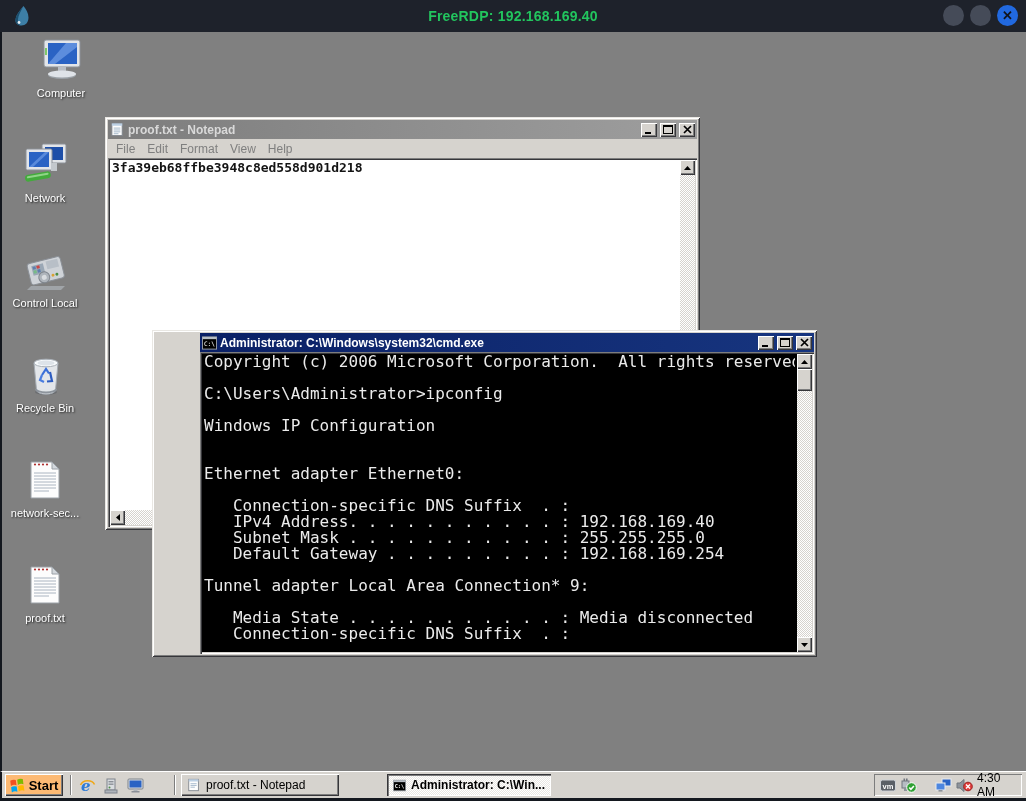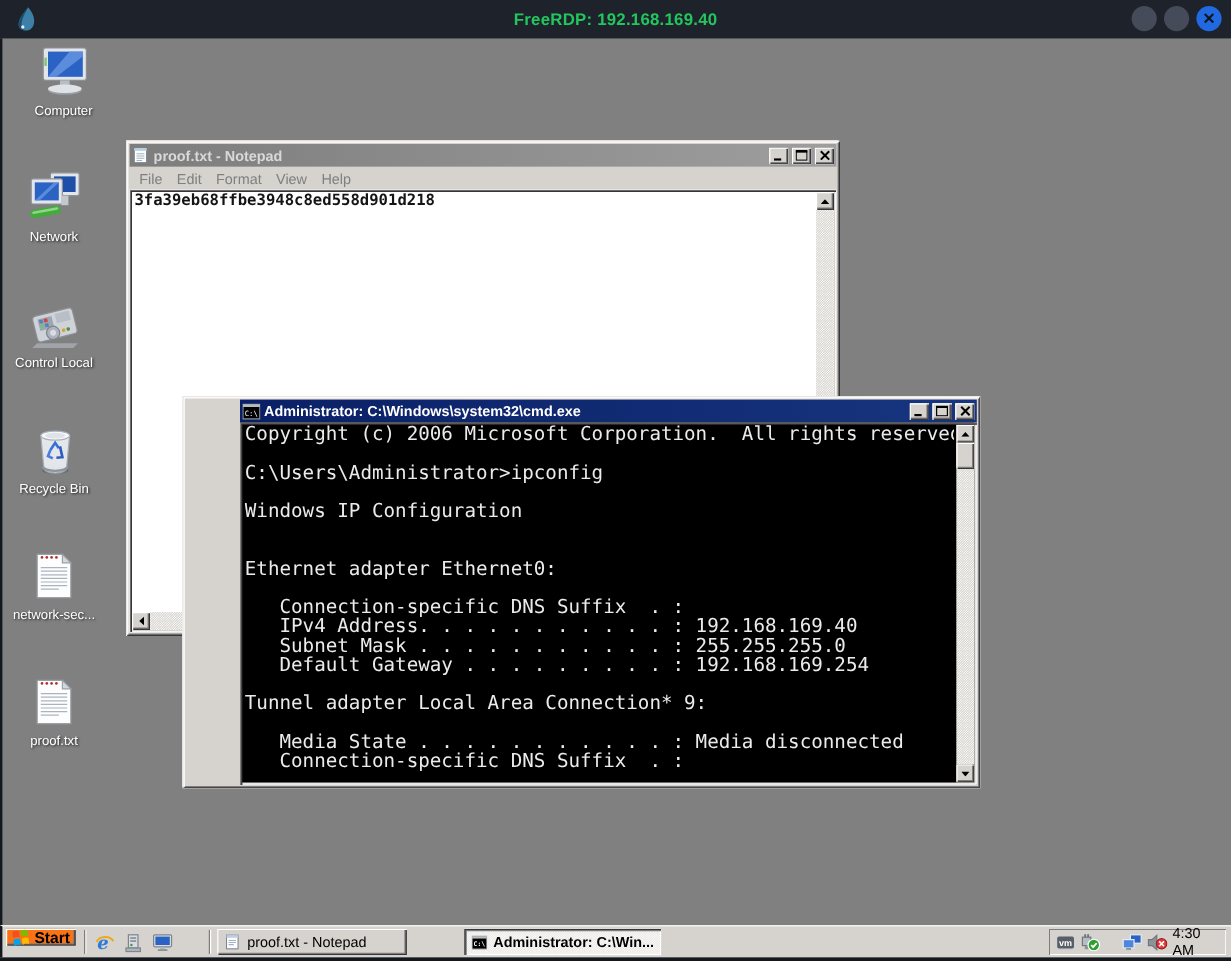--- a/index.html
+++ b/index.html
@@ -73,21 +73,21 @@
              font-family:"DejaVu Sans Mono", monospace; font-size:16px; line-height:16px;
              color:#ebebeb; white-space:pre; overflow:hidden; }
   .cmd-vsb { position:absolute; top:2px; right:2px; bottom:2px; width:15px; }
   .sb-track { position:absolute; left:0; right:0; top:15px; bottom:15px; }
   .sb-thumb { position:absolute; left:0; top:0; width:15px; height:22px; background:#d6d3ce;
               box-shadow: inset 1px 1px 0 #fff, inset -1px -1px 0 #36363a, inset -2px -2px 0 #7d7d7d; }
 
   
   .taskbar { position:absolute; left:0; top:771px; width:1026px; height:27px; background:#d6d3ce;
              border-top:1px solid #ffffff; border-left:2px solid #14181f; }
-  .startbtn { position:absolute; left:3px; top:2px; width:58px; height:14px; background:#f97316;
+  .startbtn { position:absolute; left:3px; top:2px; width:58px; height:22px; background:#fdba74;
               box-shadow: inset 1px 1px 0 #fff, inset -1px -1px 0 #36363a, inset -2px -2px 0 #7d7d7d;
               display:flex; align-items:center; justify-content:center; gap:4px;
               font-size:13px; font-weight:700; color:#000; }
   .tb-sep { position:absolute; top:3px; width:2px; height:20px;
             border-left:1px solid #7d7d7d; border-right:1px solid #fff; }
   .ql { position:absolute; top:5px; width:18px; height:17px; display:flex; align-items:center; justify-content:center; }
   .tb-winbtn { position:absolute; top:2px; height:22px; display:flex; align-items:center; gap:5px;
                padding:0 6px; font-size:12px; color:#000; background:#d6d3ce;
                box-shadow: inset 1px 1px 0 #fff, inset -1px -1px 0 #36363a, inset -2px -2px 0 #7d7d7d;
                white-space:nowrap; overflow:hidden; }
@@ -117,21 +117,21 @@
     <div class="rdp-title">FreeRDP: 192.168.169.40</div>
     <div class="rdp-btns">
       <div class="rdp-circle"></div>
       <div class="rdp-circle"></div>
       <div class="rdp-circle close">✕</div>
     </div>
   </div>
 
   <div class="desktop">
 
-    <div class="dicon" style="left:12px; top:4px;">
+    <div class="dicon" style="left:20px; top:4px;">
       <svg class="img" viewBox="0 0 48 48">
         <rect x="7" y="4" width="36" height="27" rx="2" fill="#e2e5e9" stroke="#8b9097"></rect>
         <rect x="8" y="12" width="2" height="7" fill="#7ec96b"></rect>
         <rect x="11" y="7" width="29" height="21" fill="#2a63c4"></rect>
         <polygon points="11,28 29,7 40,7 40,11 18,28" fill="#6d9be6" opacity="0.75"></polygon>
         <rect x="21" y="31" width="8" height="5" fill="#b9bec5"></rect>
         <ellipse cx="25" cy="39" rx="14" ry="4" fill="#9aa0a6"></ellipse>
         <ellipse cx="25" cy="38" rx="14" ry="3.5" fill="#dfe3e8"></ellipse>
       </svg>
       <div class="lbl">Computer</div>

